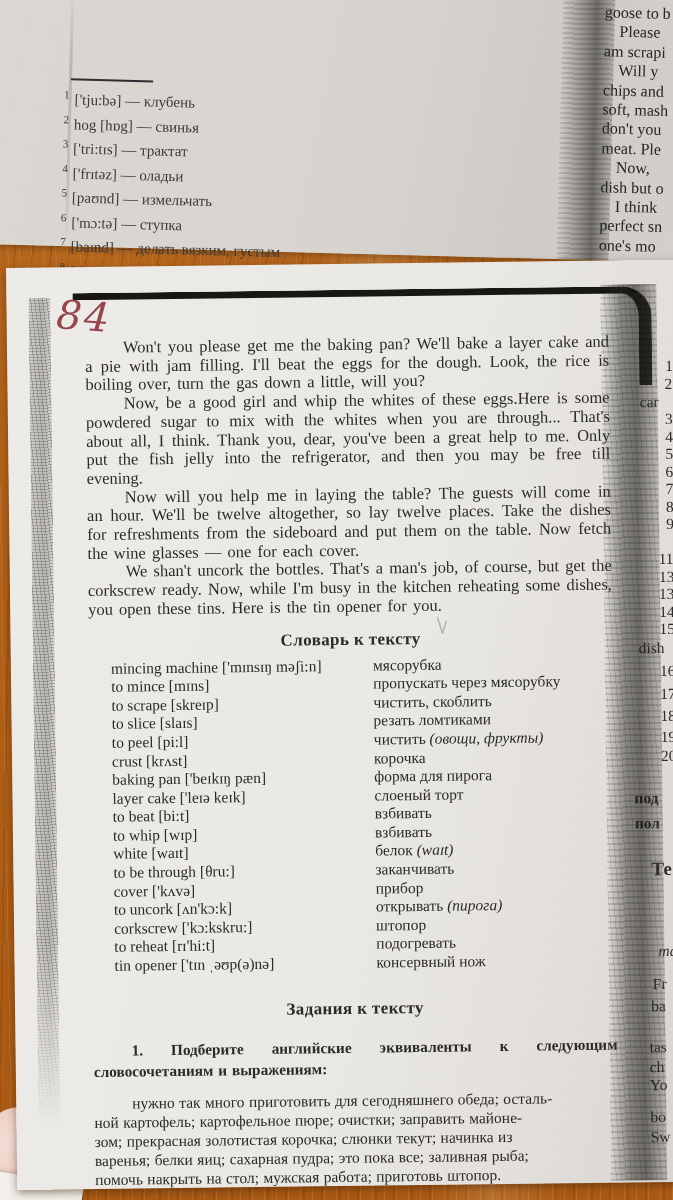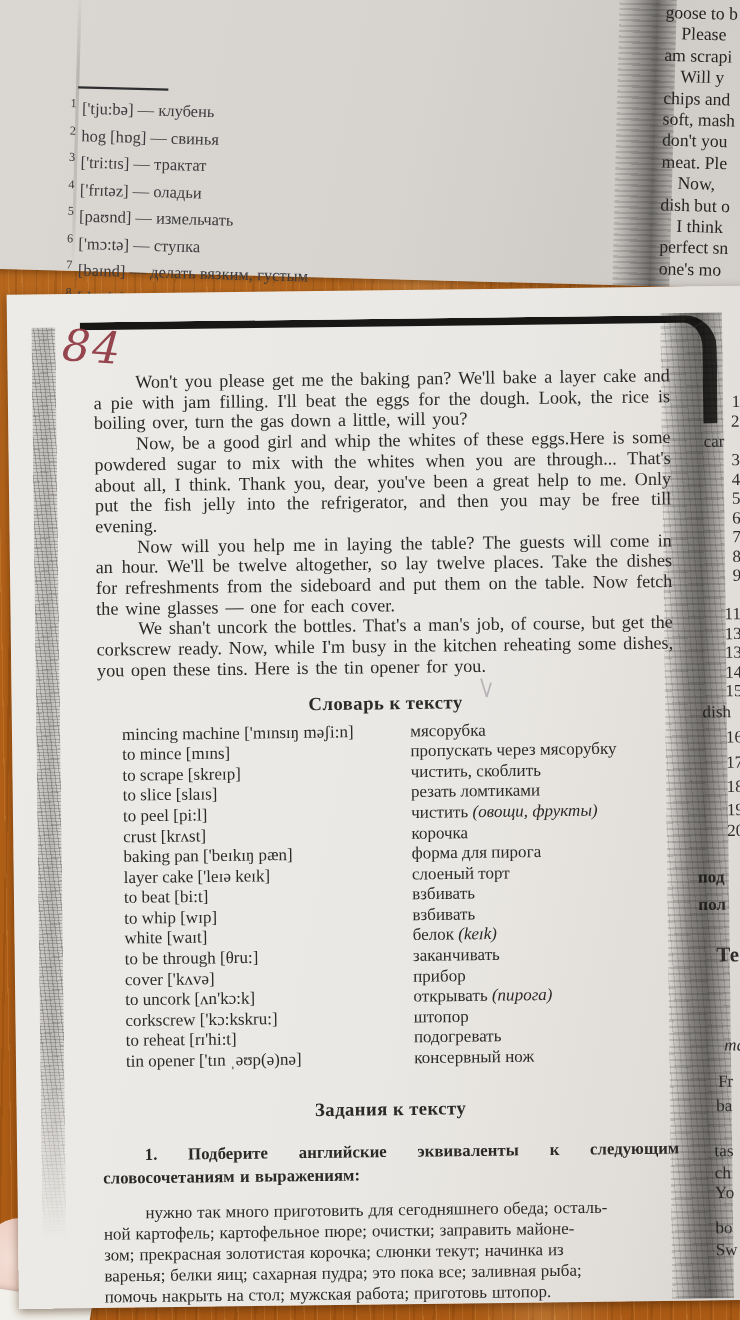--- a/index.html
+++ b/index.html
@@ -212,21 +212,21 @@
           <div class="v-row">
             <span class="v-en">to beat [bi:t]</span>
             <span class="v-ru">взбивать</span>
           </div>
           <div class="v-row">
             <span class="v-en">to whip  [wɪp]</span>
             <span class="v-ru">взбивать</span>
           </div>
           <div class="v-row">
             <span class="v-en">white [waɪt]</span>
-            <span class="v-ru">белок <i>(keɪk)</i></span>
+            <span class="v-ru">белок <i>(waɪt)</i></span>
           </div>
           <div class="v-row">
             <span class="v-en">to be through [θru:]</span>
             <span class="v-ru">заканчивать</span>
           </div>
           <div class="v-row">
             <span class="v-en">cover ['kʌvə]</span>
             <span class="v-ru">прибор</span>
           </div>
           <div class="v-row">

